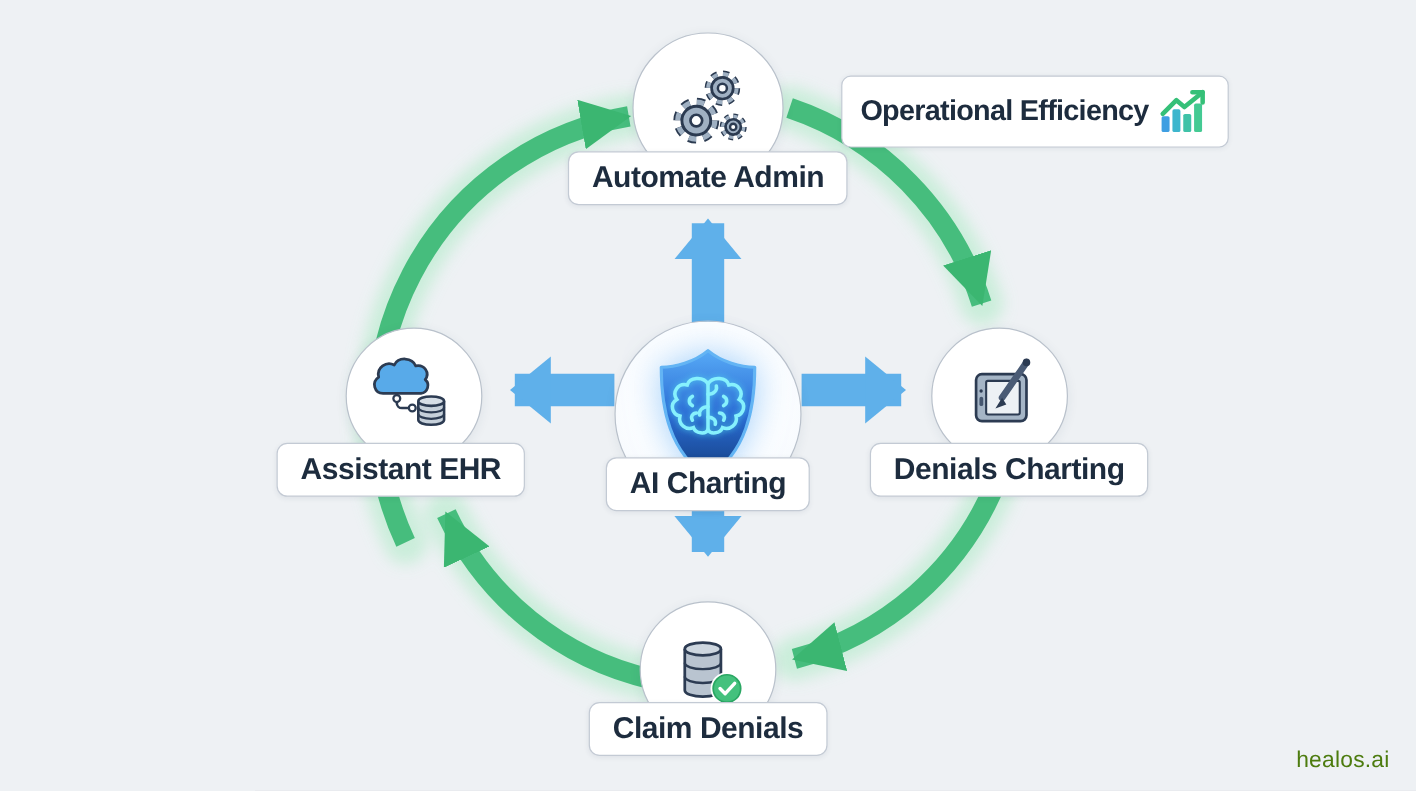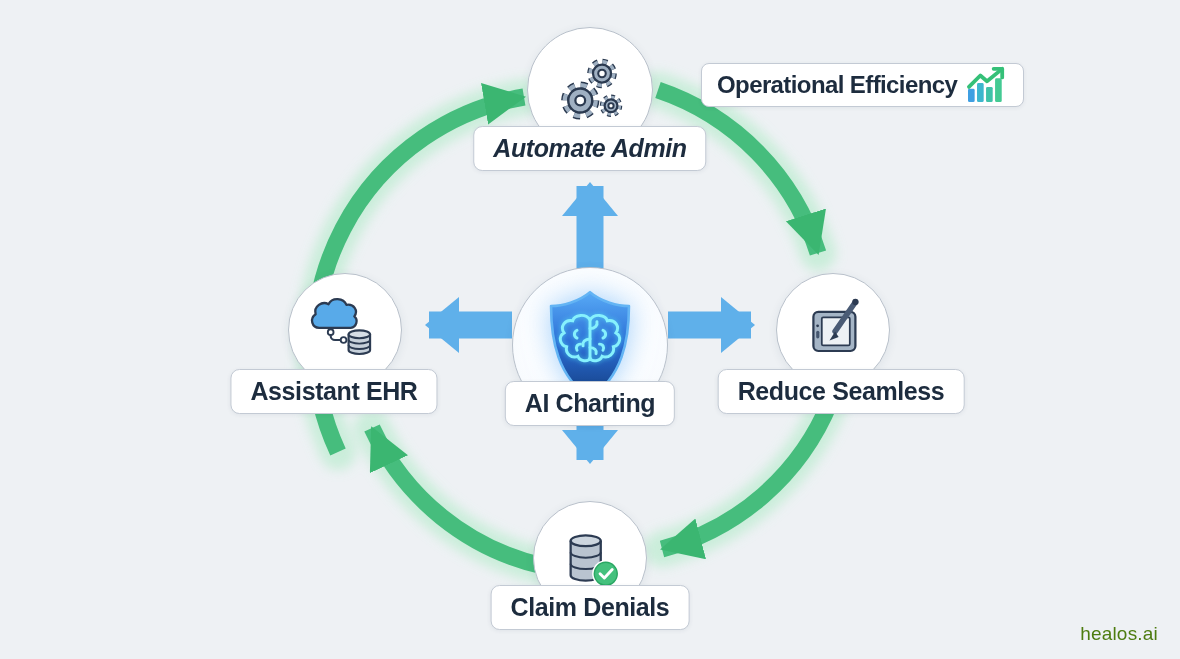--- a/index.html
+++ b/index.html
@@ -20,27 +20,27 @@
   .circle-bottom{left:533px;top:501px;width:114px;height:114px;}
   .circle-center{left:512px;top:267px;width:156px;height:156px;
     background:radial-gradient(circle at 50% 42%, #ffffff 0%, #fbfdff 55%, #f1f6fc 100%);}
   .shield-svg{filter:drop-shadow(0 0 14px rgba(86,168,245,.55));}
   .label{
     position:absolute;transform:translateX(-50%);white-space:nowrap;
     background:#ffffff;border:1.5px solid #c3cad4;border-radius:9px;
     color:#1d2c3e;font-size:25px;font-weight:600;letter-spacing:-0.4px;
     padding:7px 19px;box-shadow:0 1px 4px rgba(40,60,90,.07);
   }
-  .label-top{left:590px;top:126px;font-style:italic;}
+  .label-top{left:590px;top:126px;}
   .label-center{left:590px;top:381px;}
   .label-left{left:334px;top:369px;}
   .label-right{left:841px;top:369px;}
   .label-bottom{left:590px;top:585px;text-align:center;}
   .badge{
-    position:absolute;left:701px;top:63px;height:44px;box-sizing:border-box;
+    position:absolute;left:701px;top:63px;height:60px;box-sizing:border-box;
     display:flex;align-items:center;gap:9px;padding:0 15px;
     background:#ffffff;border:1.5px solid #c3cad4;border-radius:8px;
     color:#1d2c3e;font-size:24px;font-weight:600;letter-spacing:-0.6px;white-space:nowrap;
     box-shadow:0 1px 4px rgba(40,60,90,.07);
   }
   .watermark{
     position:absolute;right:22px;bottom:14px;
     color:#4d7c0f;font-size:19px;font-weight:400;letter-spacing:0.2px;
   }
 </style>
@@ -167,21 +167,21 @@
         <path d="M45,50 C41,52 41,57 45,59"></path>
         <path d="M75,50 C79,52 79,57 75,59"></path>
         <path d="M49,66 C45,66 43,70 45,73"></path>
         <path d="M71,66 C75,66 77,70 75,73"></path>
       </g>
     </svg>
   </div>
 
   <div class="label label-top">Automate Admin</div>
   <div class="label label-left">Assistant EHR</div>
-  <div class="label label-right">Reduce Seamless</div>
+  <div class="label label-right">Denials Charting</div>
   <div class="label label-bottom">Claim Denials</div>
   <div class="label label-center">AI Charting</div>
 
   <div class="badge">
     <span>Operational Efficiency</span>
     <svg width="42" height="38" viewBox="0 0 44 40">
       <rect x="2" y="24" width="7" height="14" rx="1.5" fill="#3f9fe2"></rect>
       <rect x="11.5" y="18" width="7" height="20" rx="1.5" fill="#3db6cd"></rect>
       <rect x="21" y="22" width="7" height="16" rx="1.5" fill="#3fc2a8"></rect>
       <rect x="30.5" y="13" width="7" height="25" rx="1.5" fill="#44ca93"></rect>

